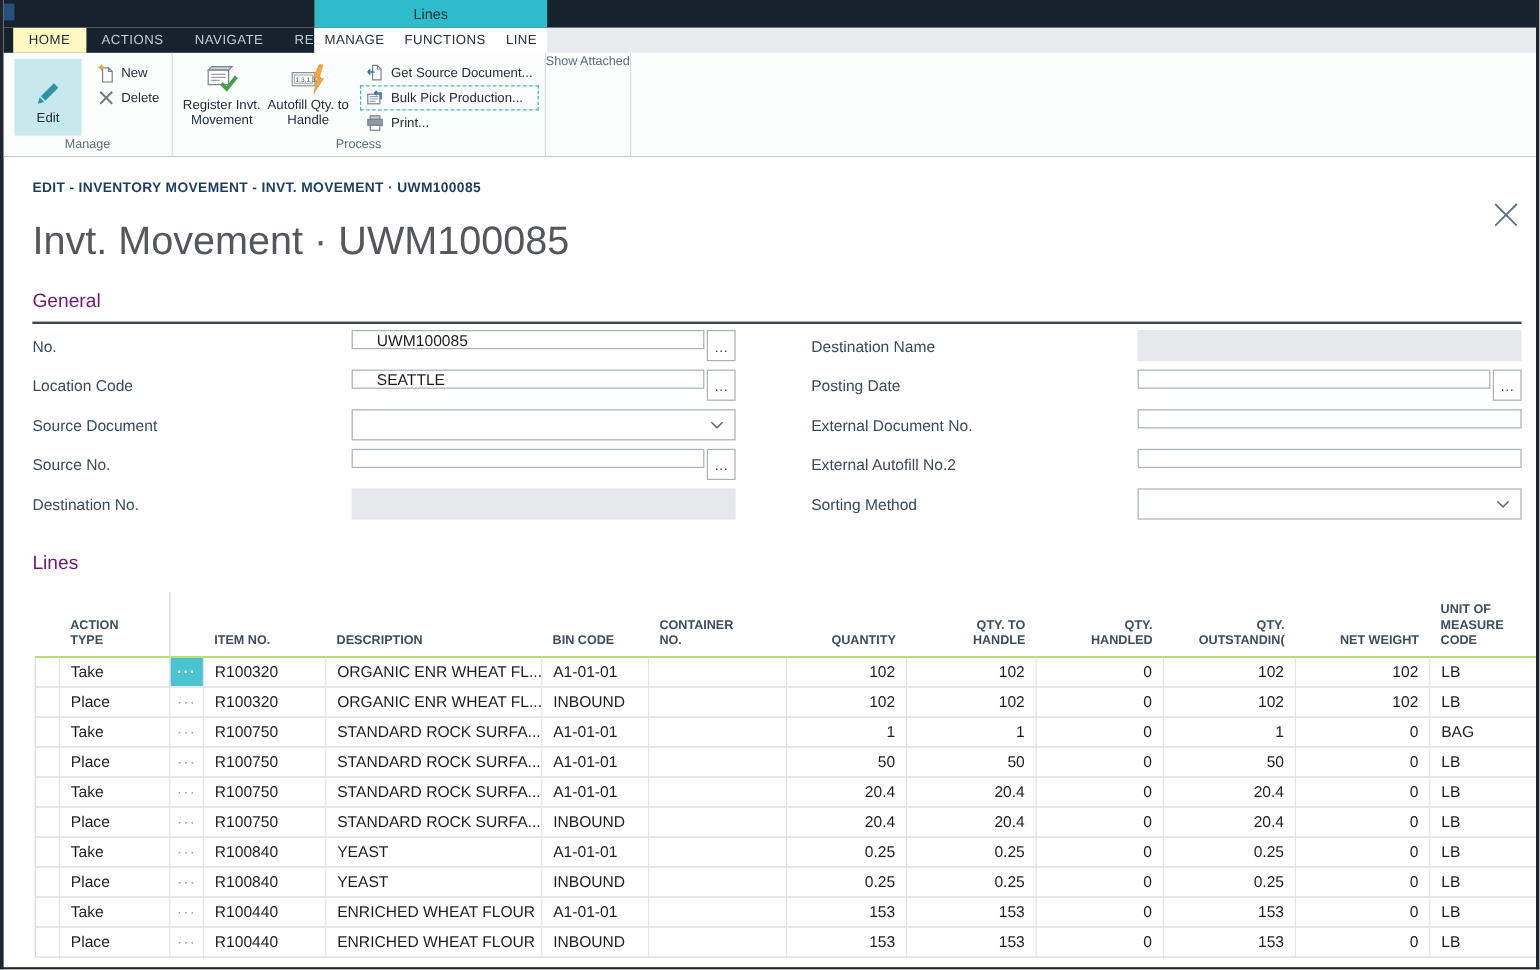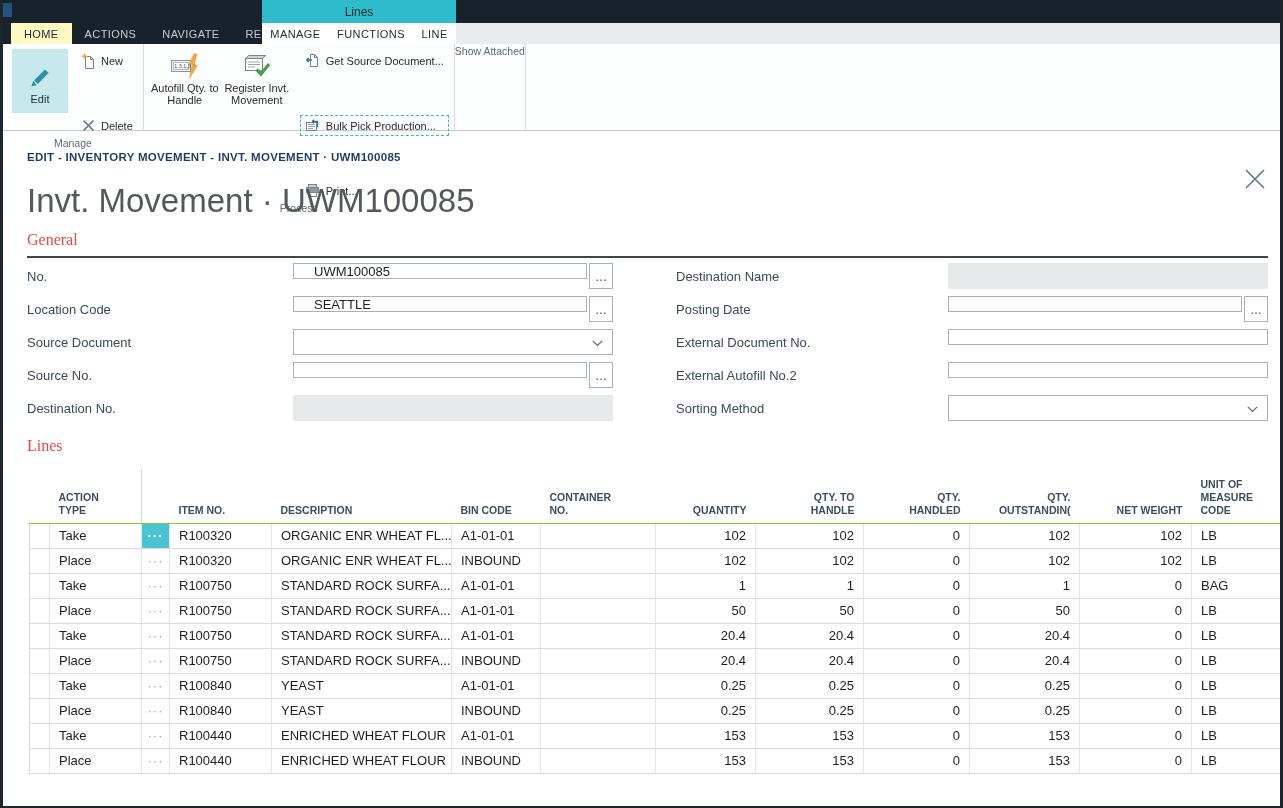--- a/index.html
+++ b/index.html
@@ -21,32 +21,32 @@
   .tabrow-rest{flex:1;background:#e9ecee;}
   .rbody{height:87px;display:flex;background:#fcfdfd;border-bottom:1px solid #c5cacd;}
   .rgroup{display:flex;flex-direction:column;border-right:1px solid #d9dcdf;}
   .rgc{flex:1;display:flex;align-items:flex-start;padding:4px 5px 0 5px;}
   .rgl{height:17px;text-align:center;font-size:10.5px;color:#5f6b76;line-height:15px;}
   .rbtn-big{display:flex;flex-direction:column;align-items:center;font-size:11px;color:#252e36;
     text-align:center;padding-top:2px;line-height:12px;cursor:default;}
   .rbtn-big .ric{height:32px;display:flex;align-items:center;justify-content:center;}
   .rbtn-big.edit{background:#c7e9ed;width:56px;height:64px;justify-content:center;padding-top:6px;margin-top:1px;}
   .rbtn-big.edit .ric{height:30px;}
-  .rcol{display:flex;flex-direction:column;margin-left:7px;padding-top:2px;gap:44px;}
+  .rcol{display:flex;flex-direction:column;margin-left:7px;padding-top:2px;}
   .rbtn-small{display:flex;align-items:center;gap:5px;font-size:11px;color:#252e36;height:21px;padding:0 4px;white-space:nowrap;cursor:default;border:1px solid transparent;}
   .rbtn-small.focused{border:1px dashed #3fb6c4;}
   .ric16{width:16px;display:flex;justify-content:center;}
   .g-manage .rgc{padding-left:9px;}
   .bigw{width:72px;}
   
   .content{position:relative;padding:0 12px 0 24px;}
   .breadcrumb{margin-top:20px;font-size:11.5px;font-weight:bold;color:#1d3d5f;letter-spacing:.3px;}
   .close-btn{position:absolute;top:17px;right:12px;width:26px;height:26px;display:flex;align-items:center;justify-content:center;cursor:default;}
   .page-title{margin-top:17px;font-size:33px;color:#54585c;line-height:42px;font-weight:400;}
-  .section-h{margin-top:8px;font-size:16px;color:#ef4444;line-height:20px;font-family:Liberation Serif, serif;}
+  .section-h{margin-top:20px;font-size:16px;color:#701a75;line-height:20px;}
   .divider{margin-top:6px;height:2px;background:#3e454b;width:1241px;}
   
   .form{margin-top:5px;display:grid;grid-template-columns:586px 592px;column-gap:63px;}
   .fcol{display:flex;flex-direction:column;}
   .frow{display:flex;align-items:center;height:26px;margin-bottom:7px;}
   .flabel{font-size:13px;color:#3a4a5a;flex:none;}
   .fcol-l .flabel{width:266px;}
   .fcol-r .flabel{width:272px;}
   .fctrl{flex:1;display:flex;height:26px;}
   .finput{flex:1;min-width:0;border:1px solid #a9b0b6;font-size:13px;padding:0 20px;color:#1e1e1e;
@@ -129,38 +129,38 @@
           </div>
         </div>
         <div class="rgl">Manage</div>
       </div>
 
       <div class="rgroup">
         <div class="rgc">
           <div class="rbtn-big bigw">
             <span class="ric">
               <svg width="30" height="30" viewBox="0 0 30 30">
+                  <path fill="#cdd3d8" stroke="#7b858e" d="M3.5 7.5l3-3h17l-3 3z"></path>
+                  <rect x="3.5" y="7.5" width="17" height="12" fill="#fff" stroke="#7b858e"></rect>
+                  <path stroke="#9aa3ab" fill="none" d="M6 11h12M6 13.5h12M6 16h7"></path>
+                  <path fill="none" stroke="#44a04c" stroke-width="3.2" d="M14.5 18.5l4.5 4.5 8-10"></path>
+                </svg>
+            </span>
+            <span>Register Invt. Movement</span>
+          </div>
+          <div class="rbtn-big bigw">
+            <span class="ric">
+              <svg width="30" height="30" viewBox="0 0 30 30">
                   <rect x="1.5" y="9.5" width="19" height="11" fill="#f2f5f6" stroke="#8b949c"></rect>
                   <rect x="3.5" y="11.5" width="15" height="7" fill="#fff" stroke="#aebac2"></rect>
                   <text x="4.2" y="17.3" font-size="5.5" fill="#45505a" font-family="Liberation Sans, sans-serif">1,3,1,3,7</text>
                   <path fill="#f2a63b" stroke="#d98f2b" stroke-width=".5" d="M24 3l-5 10.5h3.4L19.5 27l8-12.5h-3.6L27 3z"></path>
                 </svg>
             </span>
             <span>Autofill Qty. to Handle</span>
-          </div>
-          <div class="rbtn-big bigw">
-            <span class="ric">
-              <svg width="30" height="30" viewBox="0 0 30 30">
-                  <path fill="#cdd3d8" stroke="#7b858e" d="M3.5 7.5l3-3h17l-3 3z"></path>
-                  <rect x="3.5" y="7.5" width="17" height="12" fill="#fff" stroke="#7b858e"></rect>
-                  <path stroke="#9aa3ab" fill="none" d="M6 11h12M6 13.5h12M6 16h7"></path>
-                  <path fill="none" stroke="#44a04c" stroke-width="3.2" d="M14.5 18.5l4.5 4.5 8-10"></path>
-                </svg>
-            </span>
-            <span>Register Invt. Movement</span>
           </div>
           <div class="rcol">
             <div class="rbtn-small">
               <span class="ric16">
                 <svg width="15" height="15" viewBox="0 0 15 15">
                     <path fill="#fff" stroke="#77828c" d="M5.5 1.5h4l3 3v9h-7z"></path>
                     <path fill="none" stroke="#77828c" d="M9.5 1.5v3h3"></path>
                     <path fill="none" stroke="#2f6fb2" stroke-width="1.4" d="M7 7H1.5m0 0l2.1-2.1M1.5 7l2.1 2.1"></path>
                   </svg>
               </span>

